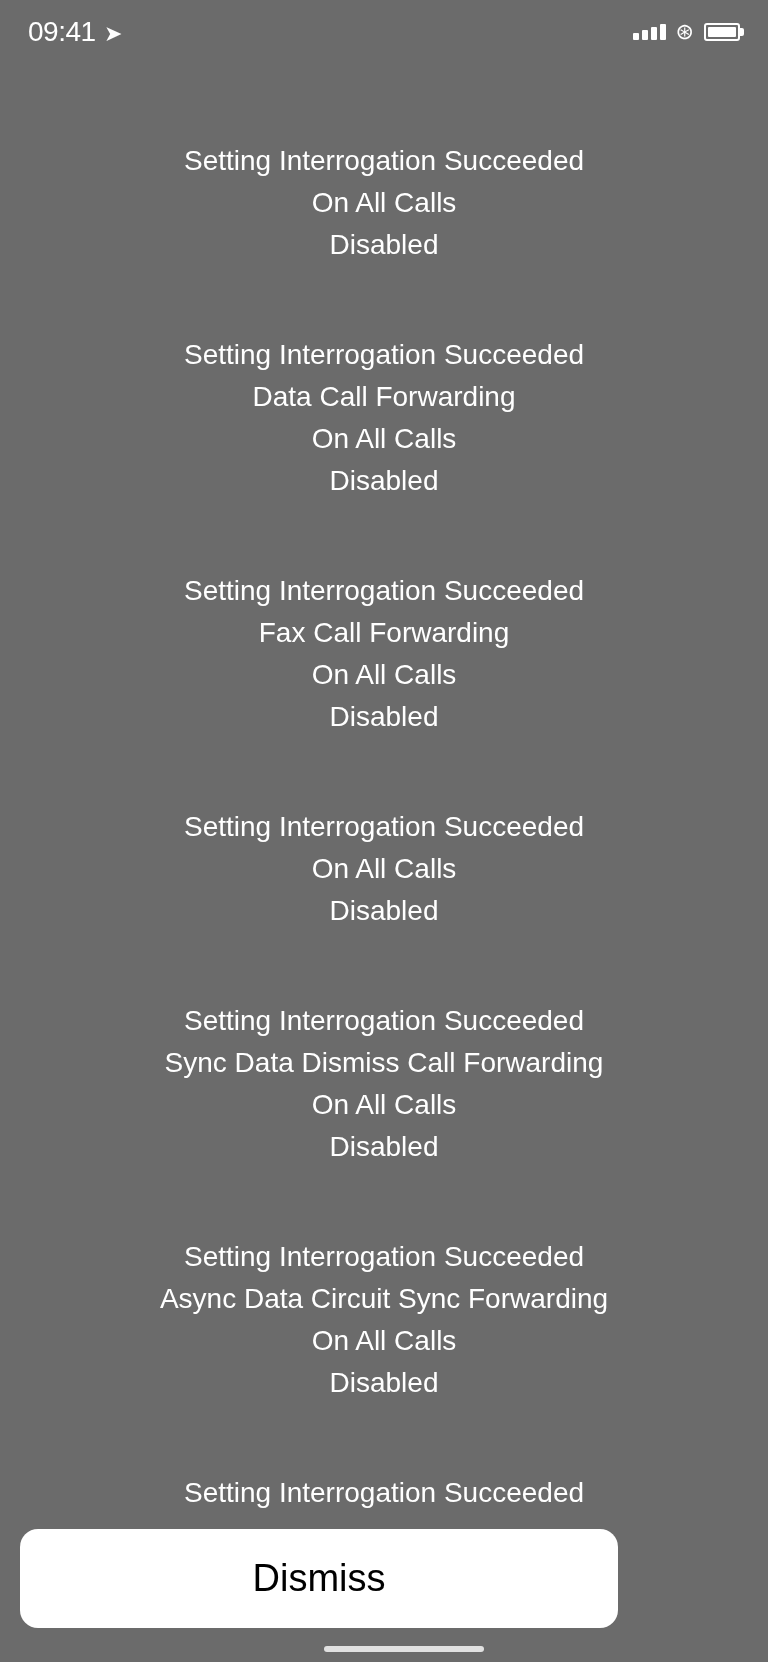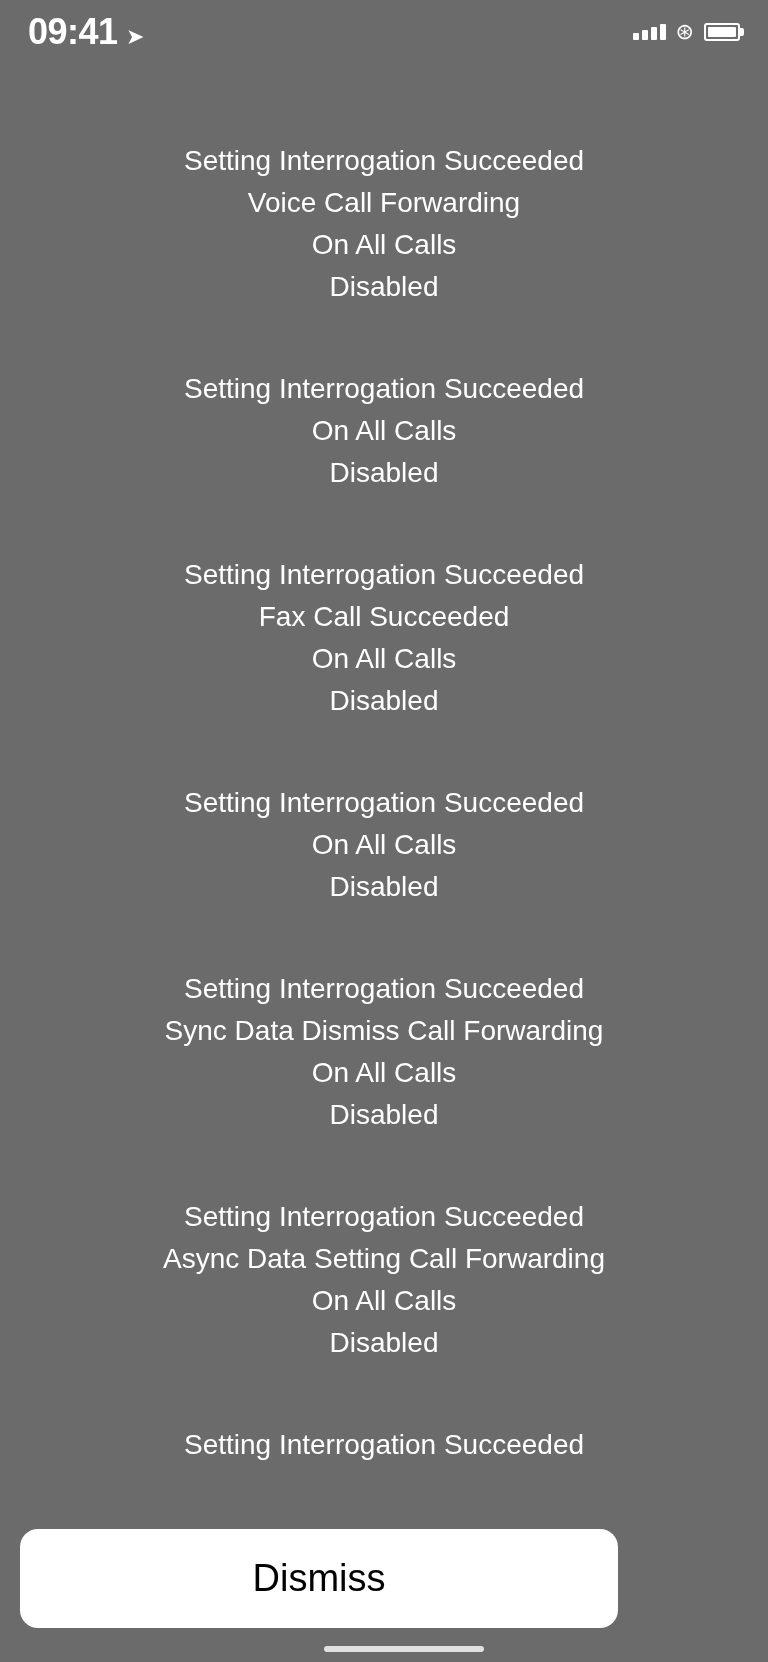--- a/index.html
+++ b/index.html
@@ -21,22 +21,22 @@
     
     .status-bar {
       display: flex;
       justify-content: space-between;
       align-items: center;
       padding: 14px 28px 10px 28px;
       height: 60px;
     }
 
     .status-time {
-      font-size: 36px;
-      font-weight: 700;
+      font-size: 28px;
+      font-weight: 400;
       color: #fff;
       letter-spacing: -0.5px;
     }
 
     .status-icons {
       display: flex;
       align-items: center;
       gap: 10px;
     }
 
@@ -86,21 +86,21 @@
       background: #fff;
       border-radius: 1px;
     }
 
     
     .main-content {
       padding: 80px 60px 20px 60px;
       display: flex;
       flex-direction: column;
       align-items: center;
-      gap: 0;
+      gap: 8px;
     }
 
     .info-block {
       text-align: center;
       margin-bottom: 60px;
     }
 
     .info-block p {
       font-size: 28px;
       font-weight: 400;
@@ -175,49 +175,49 @@
     <span class="wifi-icon">⊛</span>
     <div class="battery-icon">
       <div class="battery-fill"></div>
     </div>
   </div>
 </div>
 
 <div class="main-content">
 <div class="info-block">
       <p>Setting Interrogation Succeeded</p>
-      <p>Voice Call Forwarding</p>
-      <p>On All Calls</p>
-      <p>Disabled</p>
-    </div>
-    <div class="info-block">
-      <p>Setting Interrogation Succeeded</p>
-      <p>On All Calls</p>
-      <p>Disabled</p>
-    </div>
-    <div class="info-block">
-      <p>Setting Interrogation Succeeded</p>
-      <p>Fax Call Succeeded</p>
+      <p>On All Calls</p>
+      <p>Disabled</p>
+    </div>
+    <div class="info-block">
+      <p>Setting Interrogation Succeeded</p>
+      <p>Data Call Forwarding</p>
+      <p>On All Calls</p>
+      <p>Disabled</p>
+    </div>
+    <div class="info-block">
+      <p>Setting Interrogation Succeeded</p>
+      <p>Fax Call Forwarding</p>
       <p>On All Calls</p>
       <p>Disabled</p>
     </div>
     <div class="info-block">
       <p>Setting Interrogation Succeeded</p>
       <p>On All Calls</p>
       <p>Disabled</p>
     </div>
     <div class="info-block">
       <p>Setting Interrogation Succeeded</p>
       <p>Sync Data Dismiss Call Forwarding</p>
       <p>On All Calls</p>
       <p>Disabled</p>
     </div>
     <div class="info-block">
       <p>Setting Interrogation Succeeded</p>
-      <p>Async Data Setting Call Forwarding</p>
+      <p>Async Data Circuit Sync Forwarding</p>
       <p>On All Calls</p>
       <p>Disabled</p>
     </div>
     <div class="info-block">
       <p>Setting Interrogation Succeeded</p>
     </div>
   </div>
 
 <div class="bottom-spacer"></div>
 

